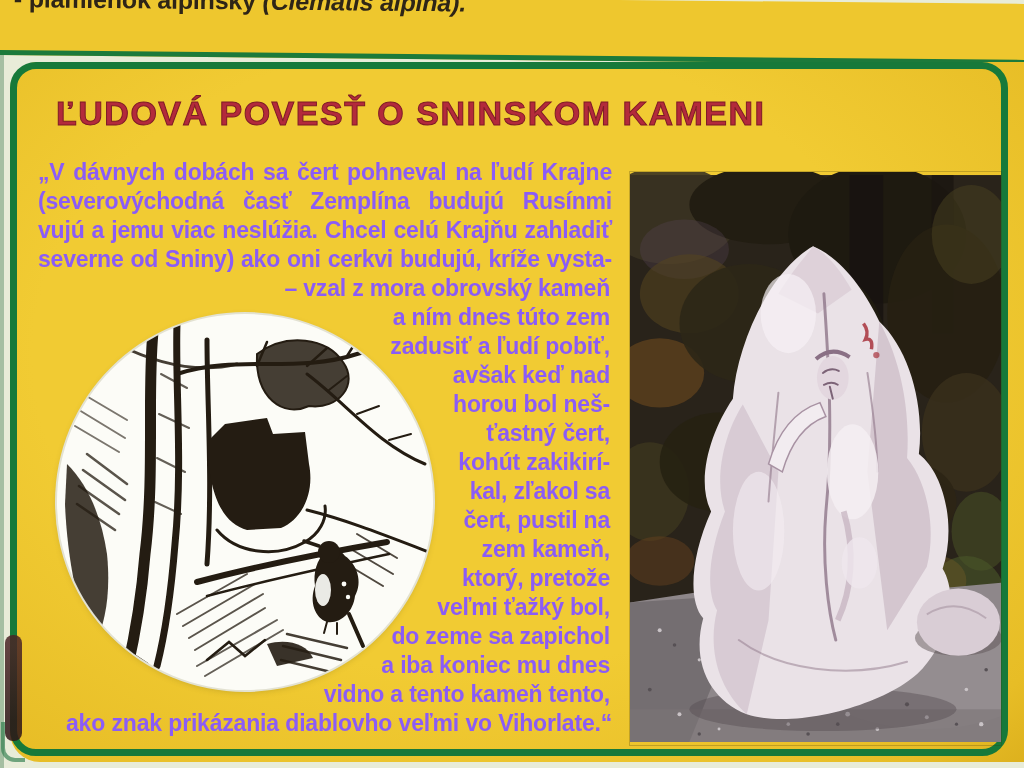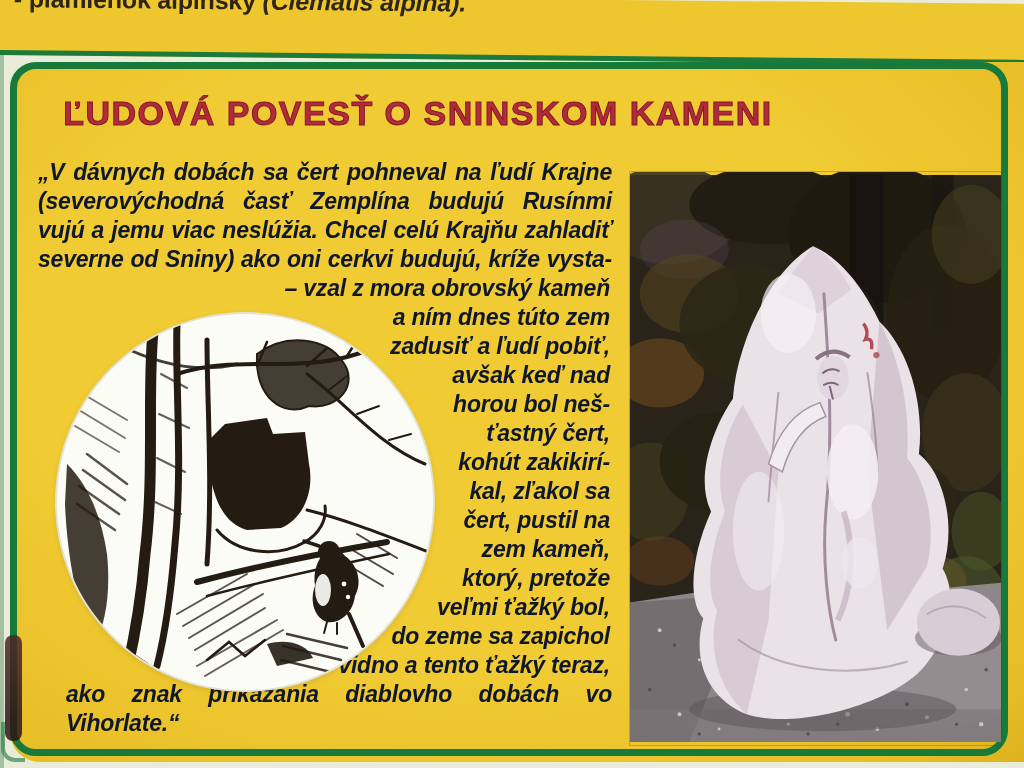--- a/index.html
+++ b/index.html
@@ -32,27 +32,27 @@
     background:radial-gradient(ellipse at 45% 42%, #f1cb33 55%, #e7bd26 90%, #ddb11e 100%);
     border-top-left-radius:28px;border-bottom-left-radius:30px;
   }
   
   .panel-border{
     position:absolute;left:10px;top:62px;width:998px;height:694px;
     box-sizing:border-box;border:7px solid #17793a;border-radius:26px;
   }
   .panel-title{
     position:absolute;left:56px;top:94px;width:724px;
-    text-align:center;font-size:34px;font-weight:800;letter-spacing:1.5px;
+    text-align:left;font-size:34px;font-weight:800;letter-spacing:1.5px;
     color:#b32a3b;-webkit-text-stroke:1px #7c1a26;
     white-space:nowrap;
   }
   .story{
     position:absolute;left:38px;top:158px;width:574px;
-    font-size:23px;font-weight:bold;color:#0f172a;letter-spacing:-.2px;font-style:italic;
+    font-size:23px;font-weight:bold;color:#8b5cf6;letter-spacing:-.2px;
   }
   .story .ln{line-height:29px;height:29px;white-space:nowrap;}
   .story .jline{text-align:justify;text-align-last:justify;white-space:normal;}
   .story .rline{text-align:right;padding-right:2px;}
   .story .jlast{text-align:justify;text-align-last:justify;padding-left:28px;white-space:normal;}
   
   .drawing{
     position:absolute;left:57px;top:314px;width:376px;height:376px;
     border-radius:50%;overflow:hidden;background:#fcfcf7;
     box-shadow:0 0 0 2px #e3e2d2, 0 2px 6px rgba(90,80,20,.25);
@@ -100,22 +100,23 @@
     <div class="ln rline">avšak keď nad</div>
     <div class="ln rline">horou bol neš-</div>
     <div class="ln rline">ťastný čert,</div>
     <div class="ln rline">kohút zakikirí-</div>
     <div class="ln rline">kal, zľakol sa</div>
     <div class="ln rline">čert, pustil na</div>
     <div class="ln rline">zem kameň,</div>
     <div class="ln rline">ktorý, pretože</div>
     <div class="ln rline">veľmi ťažký bol,</div>
     <div class="ln rline">do zeme sa zapichol</div>
-    <div class="ln rline">vidno a tento ťažký teraz,</div>
-    <div class="ln jlast">ako znak prikázania diablovho dobách vo Vihorlate.“</div>
+    <div class="ln rline">a iba koniec mu dnes</div>
+    <div class="ln rline">vidno a tento kameň tento,</div>
+    <div class="ln jlast">ako znak prikázania diablovho veľmi vo Vihorlate.“</div>
   </div>
 
   <div class="drawing">
     <svg width="376" height="376" viewBox="0 0 376 376">
       <g stroke="#241c12" fill="none" stroke-linecap="round">
 
         <path d="M10,150 C30,170 44,200 50,240 C54,280 48,310 38,330 C20,300 10,240 8,190 Z" fill="#241c12" opacity=".85" stroke="none"></path>
         <path d="M30,140 l40,30 m-44,-14 l42,30 m-46,-14 l40,28 m-42,-10 l38,26" stroke-width="2.5" opacity=".75"></path>
         <path d="M26,80 l44,26 m-48,-10 l46,28 m-50,-12 l44,26" stroke-width="2" opacity=".6"></path>
 

